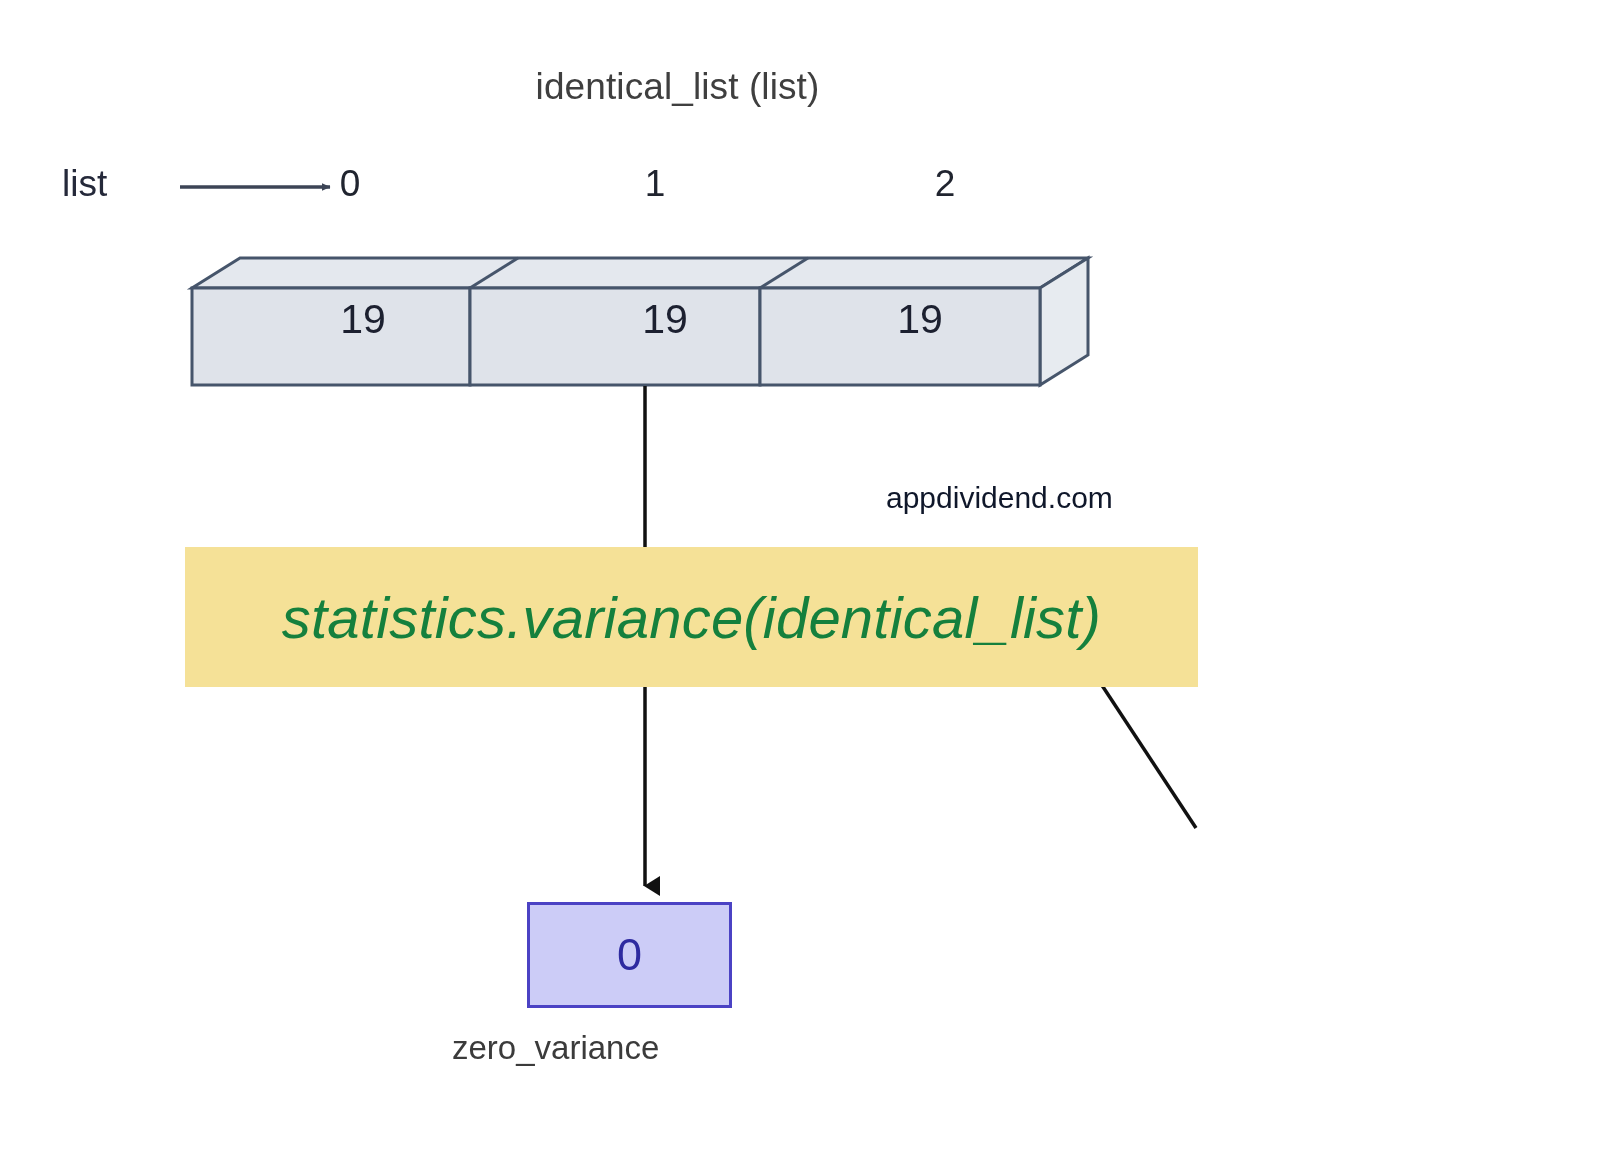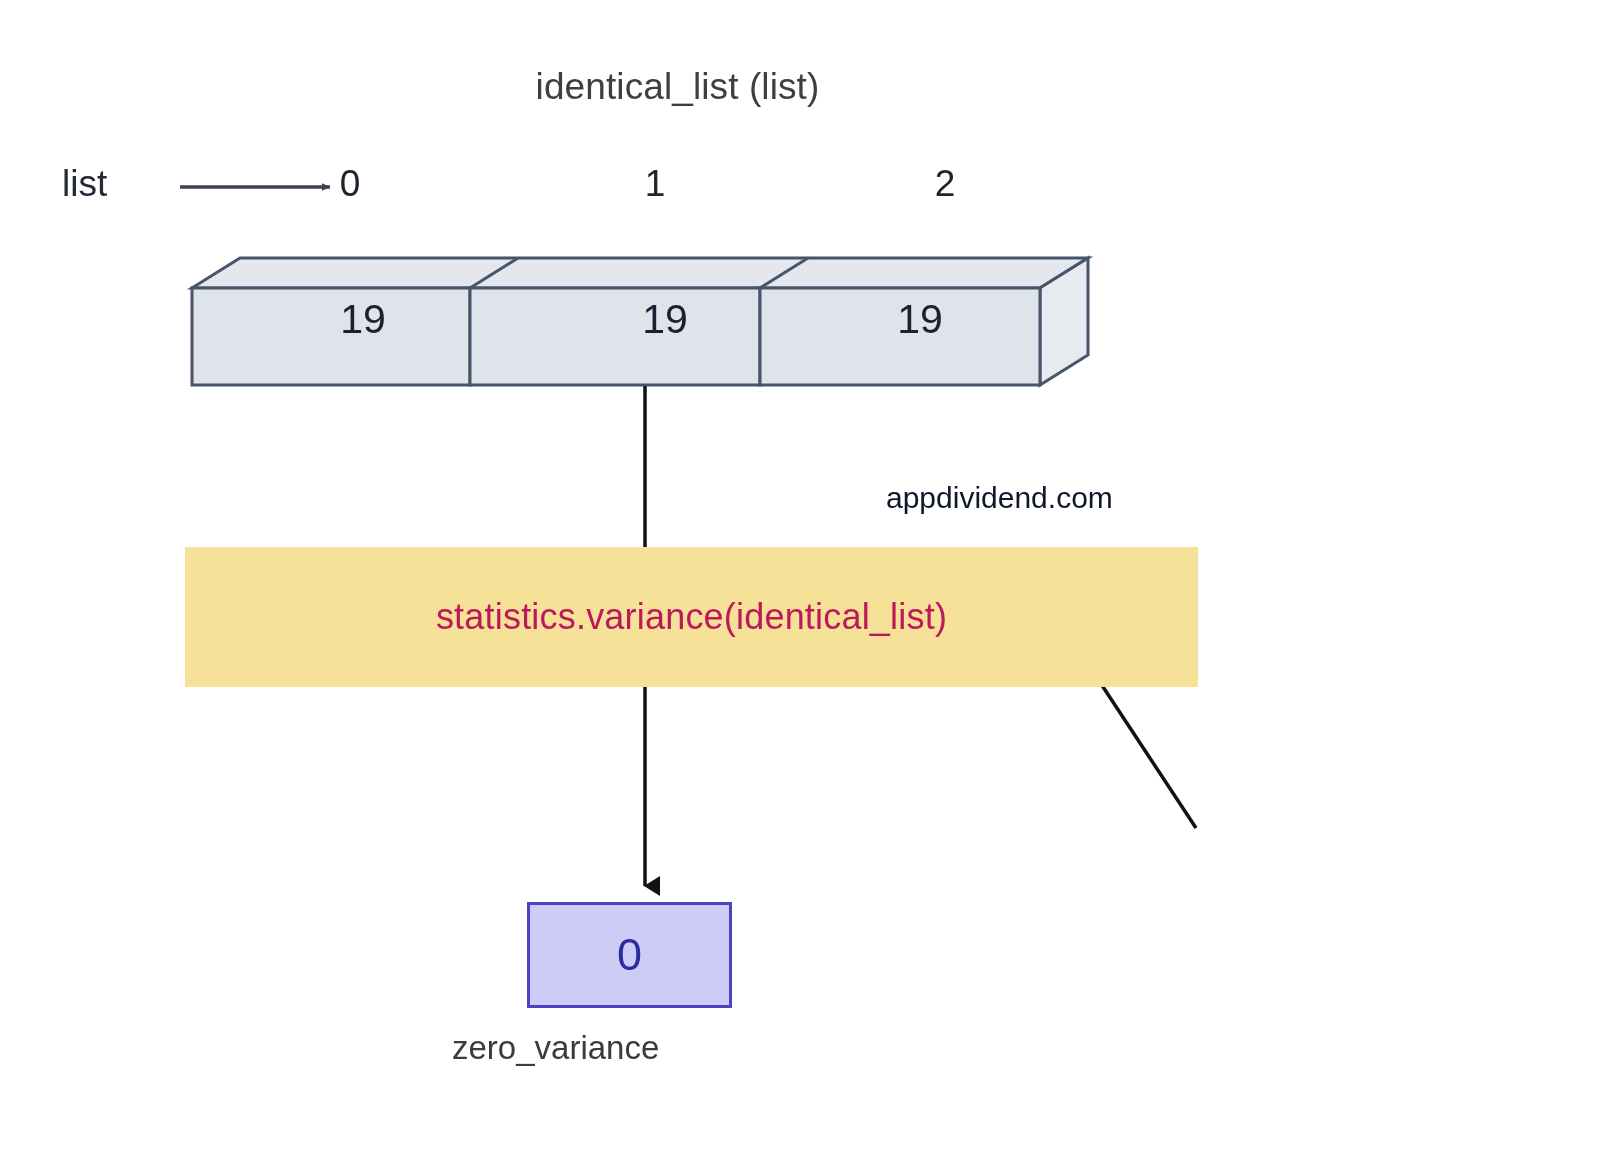--- a/index.html
+++ b/index.html
@@ -80,24 +80,25 @@
   
   .banner {
     left: 185px; top: 547px;
     width: 1013px; height: 140px;
     background: #f5e197;
     display: flex;
     align-items: center;
     justify-content: center;
   }
   .banner-text {
-    font-size: 36px;
-    color: #be185d;
+    font-size: 58px;
+    color: #15803d;
     letter-spacing: 0.2px;
     white-space: nowrap;
+    font-style: italic;
   }
 
   
   .result-box {
     left: 527px; top: 902px;
     width: 205px; height: 106px;
     background: #ccccf7;
     border: 3px solid #4b42c4;
     box-sizing: border-box;
     display: flex;

